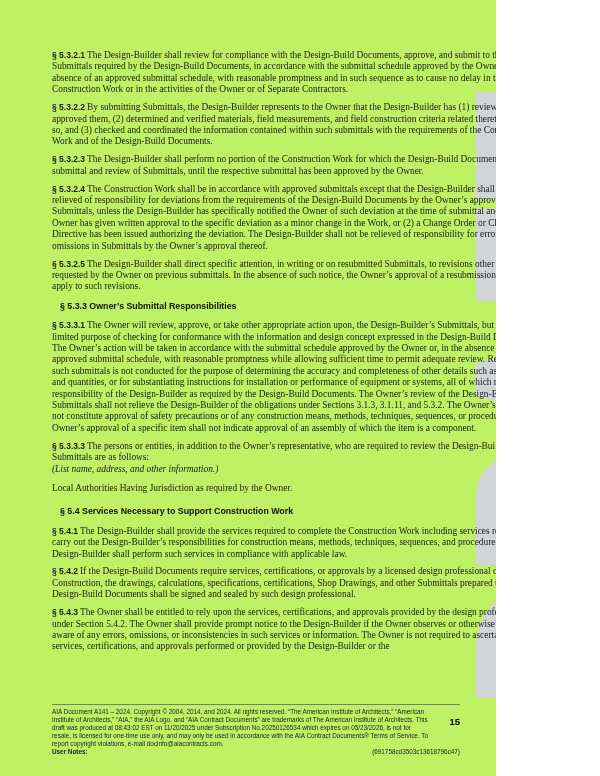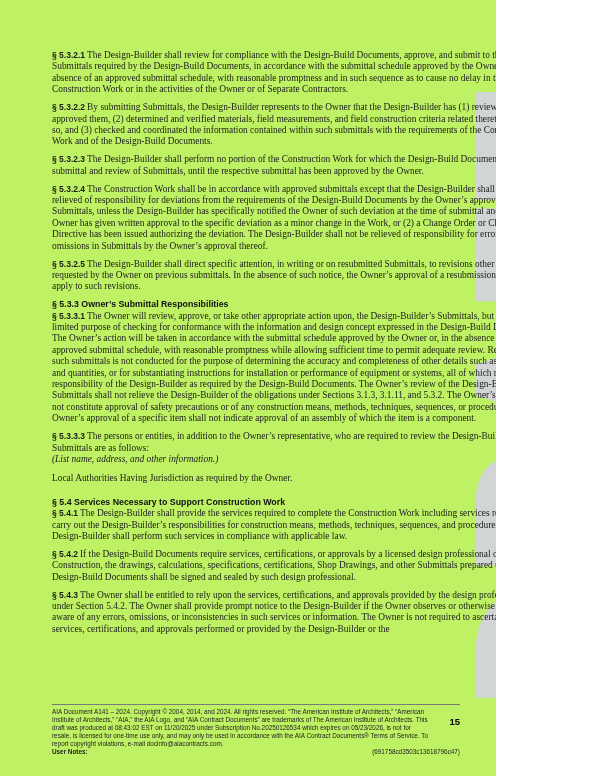--- a/index.html
+++ b/index.html
@@ -31,21 +31,21 @@
     font-family: "Liberation Sans", sans-serif;
     font-weight: bold;
     font-size: 8.5px;
     margin-right: 2px;
   }
   .heading {
     font-family: "Liberation Sans", sans-serif;
     font-weight: bold;
     font-size: 8.8px;
     line-height: 11.4px;
-    margin: 0;
+    margin: 8px;
     color: #111;
   }
   .note { font-style: italic; }
   .plain { margin: 8px 0 12px 0; }
   .footer {
     position: absolute;
     left: 52px;
     right: 36px;
     bottom: 20px;
     z-index: 1;

